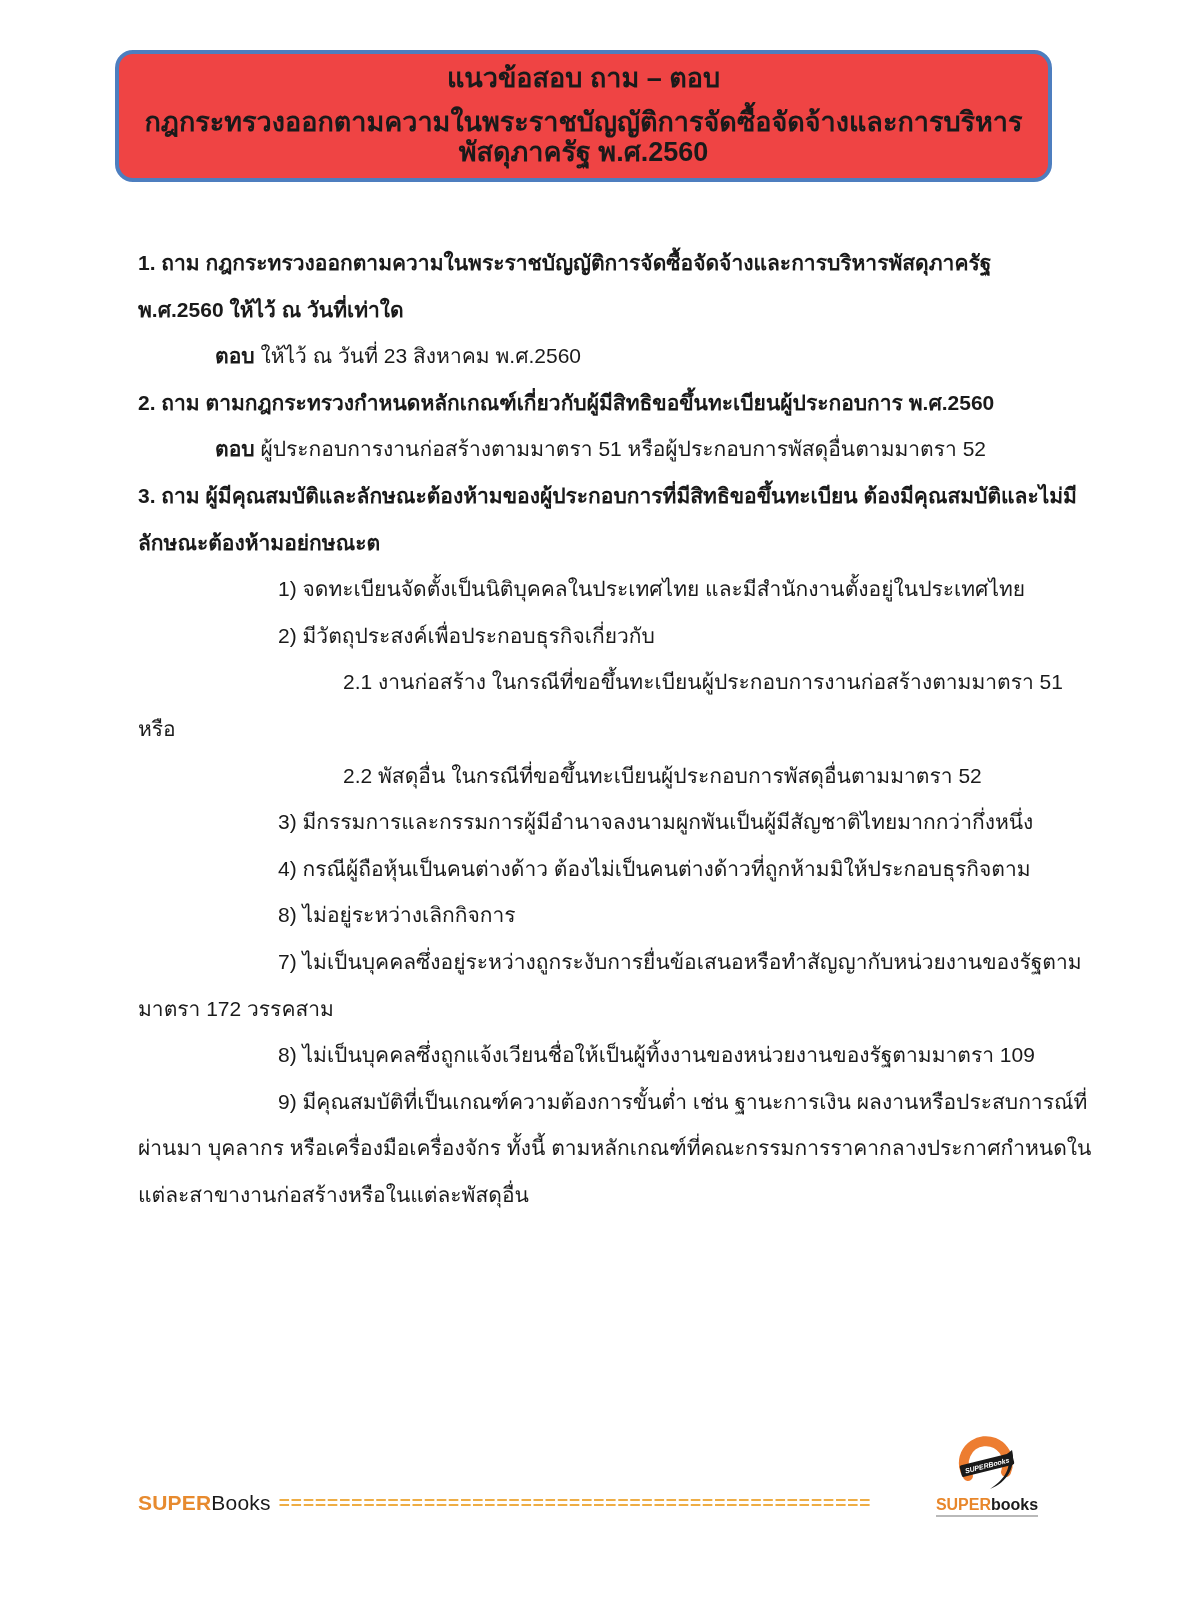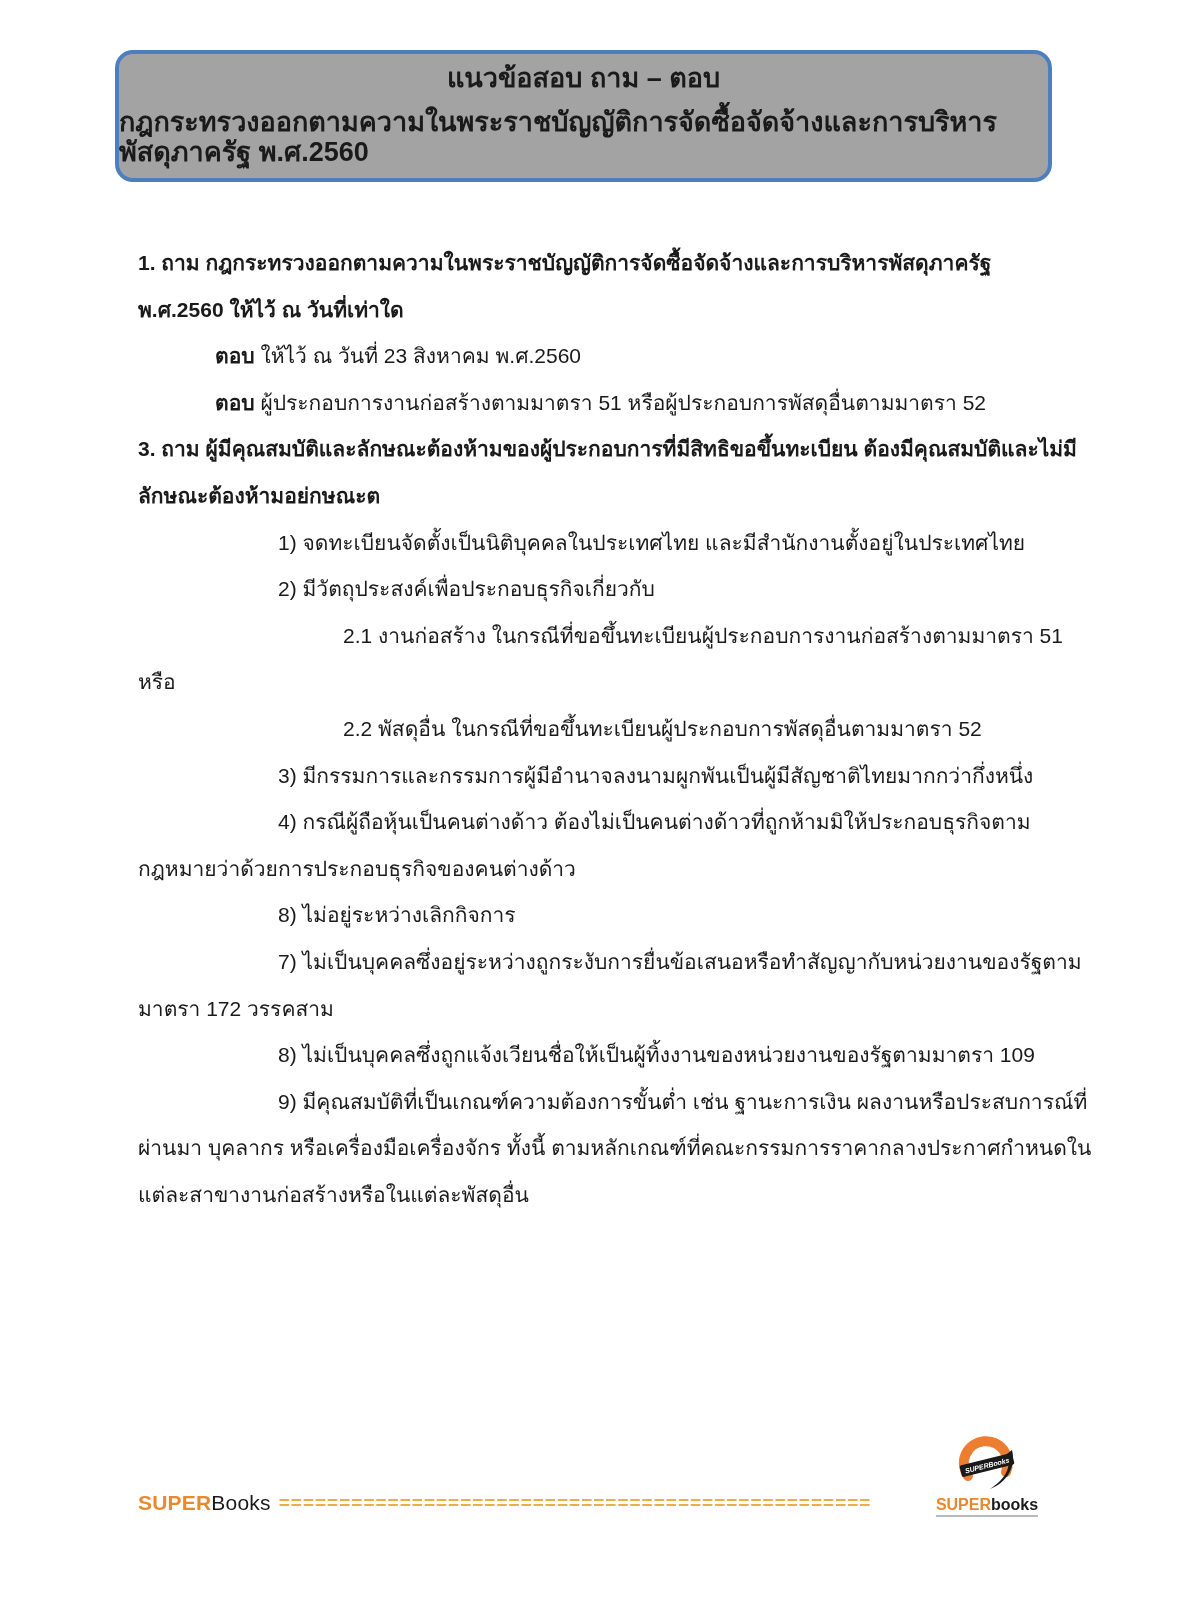--- a/index.html
+++ b/index.html
@@ -6,26 +6,26 @@
   body{
     width:1190px;height:1611px;position:relative;overflow:hidden;
     font-family:"Liberation Sans","DejaVu Sans",sans-serif;
     color:#1a1a1a;
   }
   .page{position:absolute;inset:0;background:#ffffff;}
 
   
   .header-box{
     position:absolute;left:115px;top:50px;width:937px;height:132px;
-    border:4px solid #4d7ebf;border-radius:18px;background:#a3a3a3;
+    border:4px solid #4d7ebf;border-radius:18px;background:#ef4444;
     display:flex;flex-direction:column;justify-content:center;align-items:center;
     gap:14px;box-sizing:border-box;
   }
   .header-box .t1{font-size:27px;font-weight:700;line-height:1.1;}
-  .header-box .t2{font-size:27px;font-weight:700;line-height:1.1;}
+  .header-box .t2{font-size:27px;font-weight:700;line-height:1.1;text-align:center;}
 
   
   .doc-body{
     position:absolute;left:138px;top:240px;width:916px;
     font-size:21px;line-height:46.6px;white-space:nowrap;
   }
   .line{height:46.6px;}
   .bold{font-weight:700;}
   .ind0{padding-left:0;}
   .ind1{padding-left:77px;}
@@ -65,31 +65,31 @@
 
   <div class="header-box">
     <div class="t1">แนวข้อสอบ ถาม – ตอบ</div>
     <div class="t2">กฎกระทรวงออกตามความในพระราชบัญญัติการจัดซื้อจัดจ้างและการบริหารพัสดุภาครัฐ พ.ศ.2560</div>
   </div>
 
   <div class="doc-body">
       <div class="line ind0 bold">1. ถาม กฎกระทรวงออกตามความในพระราชบัญญัติการจัดซื้อจัดจ้างและการบริหารพัสดุภาครัฐ</div>
       <div class="line ind0 bold">พ.ศ.2560 ให้ไว้ ณ วันที่เท่าใด</div>
       <div class="line ind1"><span class="bold">ตอบ </span>ให้ไว้ ณ วันที่ 23 สิงหาคม พ.ศ.2560</div>
+      <div class="line ind0 bold">2. ถาม ตามกฎกระทรวงกำหนดหลักเกณฑ์เกี่ยวกับผู้มีสิทธิขอขึ้นทะเบียนผู้ประกอบการ พ.ศ.2560</div>
       <div class="line ind1"><span class="bold">ตอบ </span>ผู้ประกอบการงานก่อสร้างตามมาตรา 51 หรือผู้ประกอบการพัสดุอื่นตามมาตรา 52</div>
       <div class="line ind0 bold">3. ถาม ผู้มีคุณสมบัติและลักษณะต้องห้ามของผู้ประกอบการที่มีสิทธิขอขึ้นทะเบียน ต้องมีคุณสมบัติและไม่มี</div>
       <div class="line ind0 bold">ลักษณะต้องห้ามอย่กษณะต</div>
       <div class="line ind2">1) จดทะเบียนจัดตั้งเป็นนิติบุคคลในประเทศไทย และมีสำนักงานตั้งอยู่ในประเทศไทย</div>
       <div class="line ind2">2) มีวัตถุประสงค์เพื่อประกอบธุรกิจเกี่ยวกับ</div>
       <div class="line ind3">2.1 งานก่อสร้าง ในกรณีที่ขอขึ้นทะเบียนผู้ประกอบการงานก่อสร้างตามมาตรา 51</div>
       <div class="line ind0">หรือ</div>
       <div class="line ind3">2.2 พัสดุอื่น ในกรณีที่ขอขึ้นทะเบียนผู้ประกอบการพัสดุอื่นตามมาตรา 52</div>
       <div class="line ind2">3) มีกรรมการและกรรมการผู้มีอำนาจลงนามผูกพันเป็นผู้มีสัญชาติไทยมากกว่ากึ่งหนึ่ง</div>
       <div class="line ind2">4) กรณีผู้ถือหุ้นเป็นคนต่างด้าว ต้องไม่เป็นคนต่างด้าวที่ถูกห้ามมิให้ประกอบธุรกิจตาม</div>
-      <div class="line ind0">กฎหมายว่าด้วยการประกอบธุรกิจของคนต่างด้าว</div>
       <div class="line ind2">8) ไม่อยู่ระหว่างเลิกกิจการ</div>
       <div class="line ind2">7) ไม่เป็นบุคคลซึ่งอยู่ระหว่างถูกระงับการยื่นข้อเสนอหรือทำสัญญากับหน่วยงานของรัฐตาม</div>
       <div class="line ind0">มาตรา 172 วรรคสาม</div>
       <div class="line ind2">8) ไม่เป็นบุคคลซึ่งถูกแจ้งเวียนชื่อให้เป็นผู้ทิ้งงานของหน่วยงานของรัฐตามมาตรา 109</div>
       <div class="line ind2">9) มีคุณสมบัติที่เป็นเกณฑ์ความต้องการขั้นต่ำ เช่น ฐานะการเงิน ผลงานหรือประสบการณ์ที่</div>
       <div class="line ind0">ผ่านมา บุคลากร หรือเครื่องมือเครื่องจักร ทั้งนี้ ตามหลักเกณฑ์ที่คณะกรรมการราคากลางประกาศกำหนดใน</div>
       <div class="line ind0">แต่ละสาขางานก่อสร้างหรือในแต่ละพัสดุอื่น</div>
     </div>
 
   <div class="footer">

